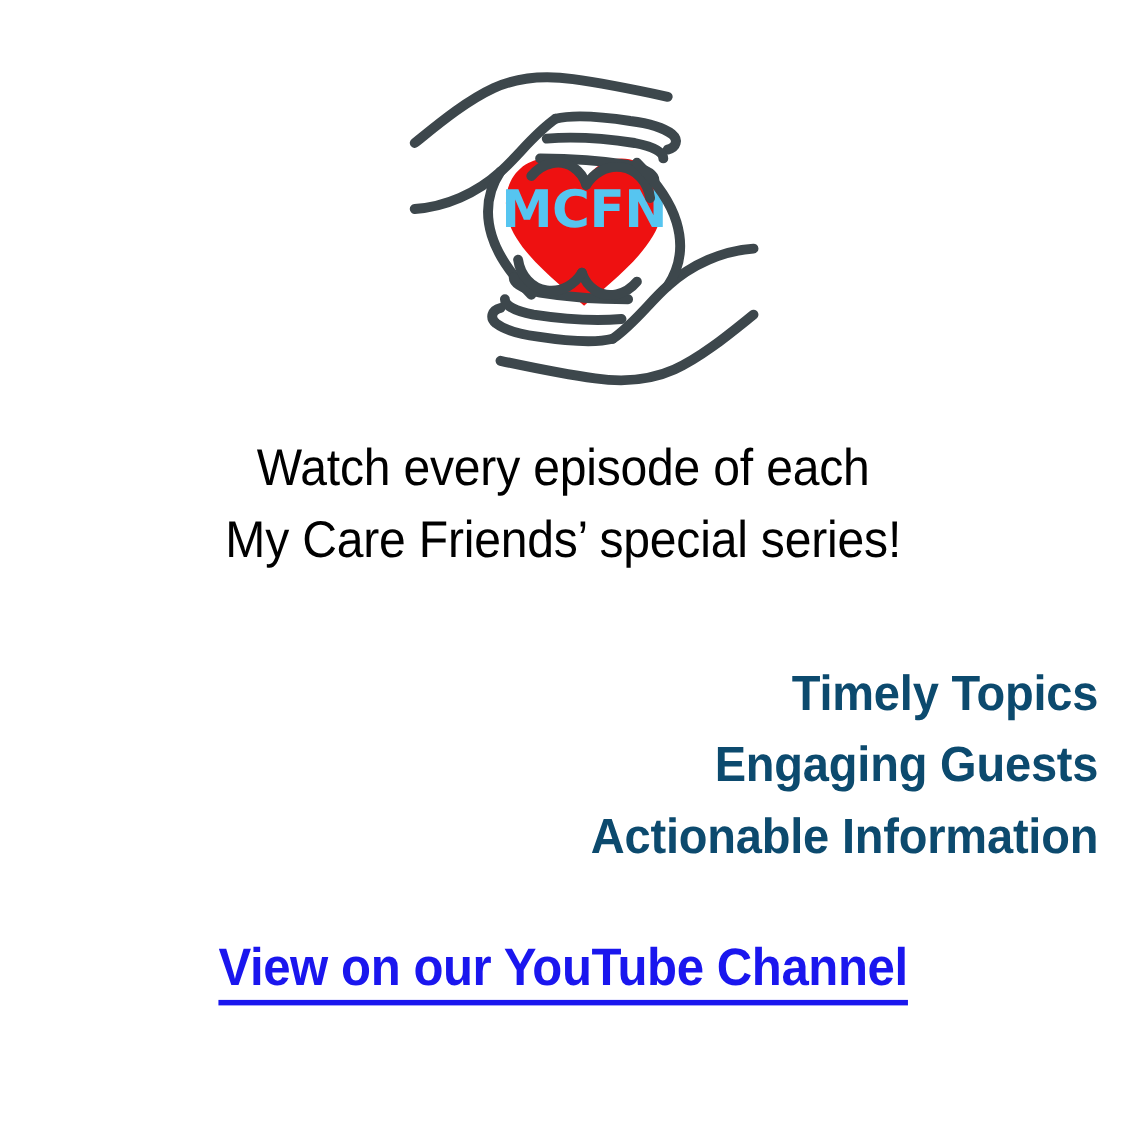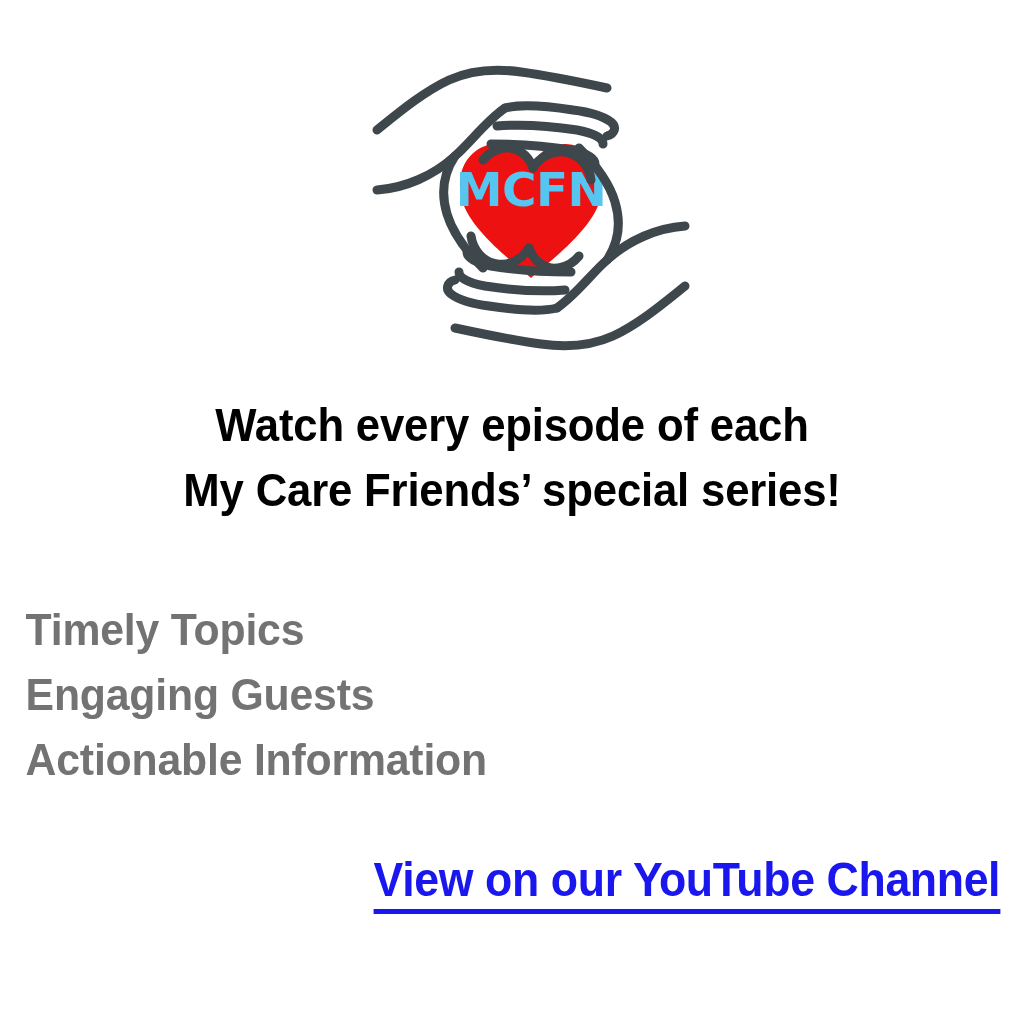--- a/index.html
+++ b/index.html
@@ -50,58 +50,58 @@
 
   
   .headline {
     position: absolute;
     left: 0;
     top: 392px;
     width: 1024px;
     text-align: center;
     color: #000000;
     font-family: "Liberation Sans", sans-serif;
-    font-weight: bold;
+    font-weight: normal;
     font-size: 47px;
     line-height: 65px;
     letter-spacing: -0.2px;
   }
   .headline .line {
     display: block;
     white-space: nowrap;
     transform: scaleX(0.93);
   }
 
   
   .benefits {
     position: absolute;
     left: 0;
     top: 597px;
     width: 1024px;
-    text-align: left;
-    color: #737373;
+    text-align: right;
+    color: #0c4a6e;
     font-family: "Liberation Sans", sans-serif;
     font-weight: bold;
     font-size: 45px;
     line-height: 65px;
     letter-spacing: -0.2px;
   }
   .benefits .line {
     display: block;
     white-space: nowrap;
     transform: scaleX(0.95);
   }
 
   
   .cta-wrap {
     position: absolute;
     left: 0;
     top: 852px;
     width: 1024px;
-    text-align: right;
+    text-align: center;
   }
   .cta-link {
     display: inline-block;
     color: #1A16EE;
     font-family: "Liberation Sans", sans-serif;
     font-weight: bold;
     font-size: 48px;
     line-height: 56px;
     letter-spacing: -0.4px;
     text-decoration: none;

